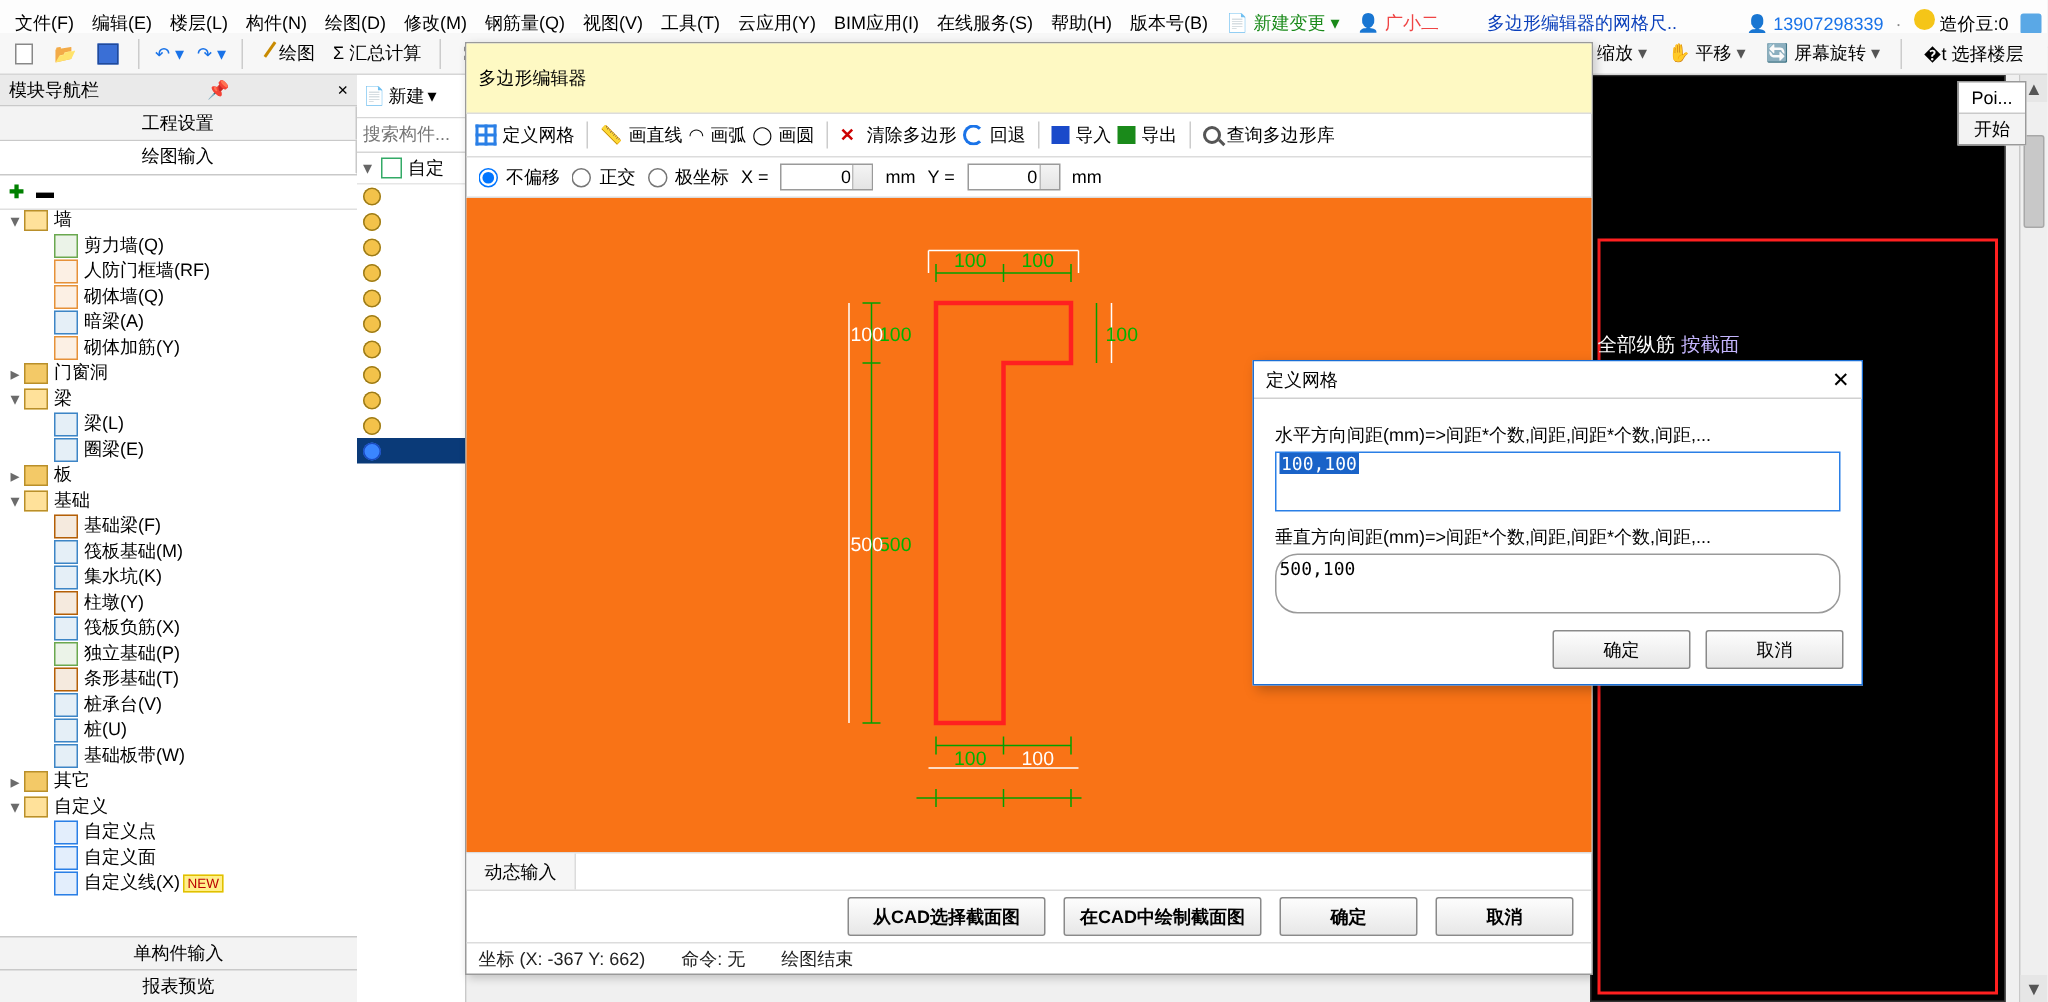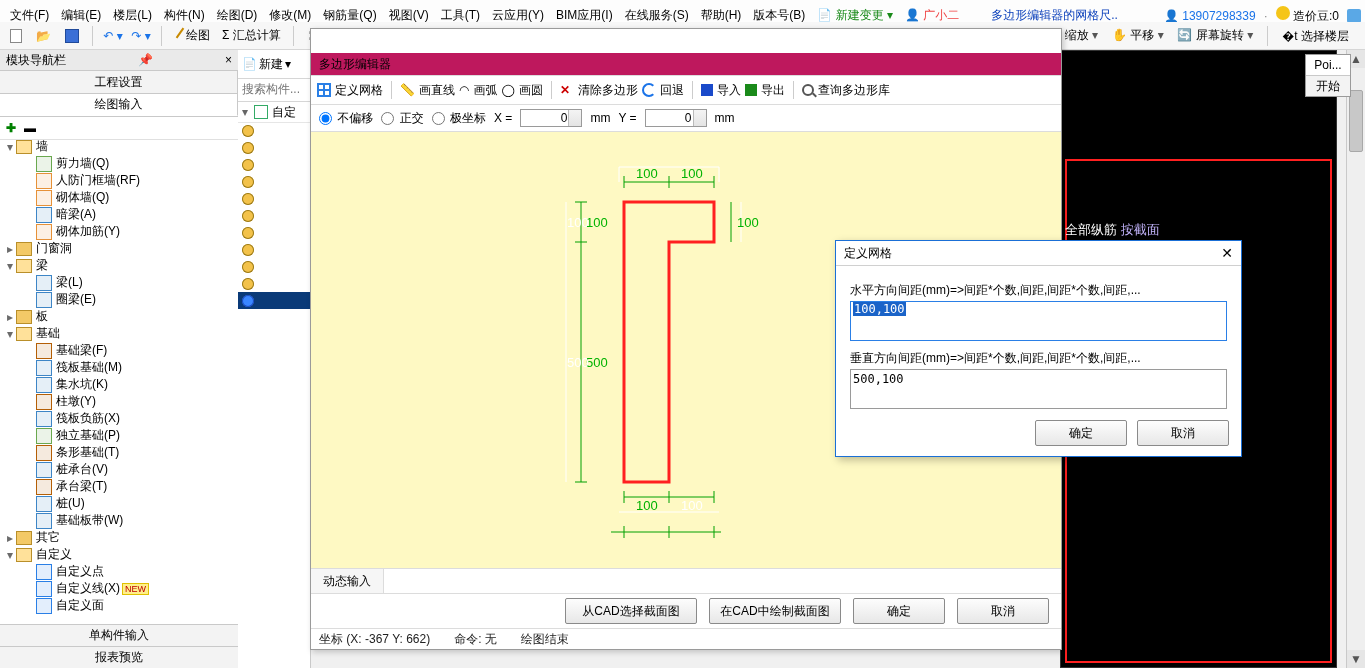--- a/index.html
+++ b/index.html
@@ -79,32 +79,32 @@
   .gear.b{background:#3a86ff;box-shadow:0 0 0 1px #1a4abf inset;}
   .sqic{width:12px;height:12px;border:1px solid #3a6;display:inline-block;}
 
   
   .polywin{
     position:absolute; left:310px; top:28px; width:750px; height:620px;
     background:#fff; border:1px solid #9a9a9a; box-shadow:2px 2px 6px rgba(0,0,0,.2);
     display:flex; flex-direction:column;
     z-index:10;
   }
-  .polywin .titlebar{height:22px;background:#be185d;display:flex;align-items:center;padding:0 8px;border-bottom:1px solid #dcdcdc;margin-top:24px;}
+  .polywin .titlebar{height:22px;background:#fef9c3;display:flex;align-items:center;padding:12px 8px;border-bottom:1px solid #dcdcdc;}
   .polywin .tools{height:28px;border-bottom:1px solid #dcdcdc;display:flex;align-items:center;padding:0 6px;gap:4px;}
   .polywin .tools .grp{display:flex;align-items:center;gap:4px;}
   .polywin .tools .tvsep{width:1px;height:18px;background:#ccc;margin:0 4px;}
   .polywin .tools2{height:26px;border-bottom:1px solid #dcdcdc;display:flex;align-items:center;padding:0 8px;gap:8px;}
   .polywin .tools2 input.num{width:62px;height:18px;border:1px solid #9a9a9a;text-align:right;padding-right:14px;box-sizing:border-box;font-size:12px;}
   .polywin .tools2 .spin{position:relative;}
   .polywin .tools2 .spin::after{content:"";position:absolute;right:1px;top:1px;width:12px;height:16px;border-left:1px solid #bbb;background:linear-gradient(#f4f4f4,#e4e4e4);}
-  .polywin .canvas{flex:1;background:#fef9c3;position:relative;overflow:hidden;}
+  .polywin .canvas{flex:1;background:#f97316;position:relative;overflow:hidden;}
   .polywin .dyn{height:24px;border-top:1px solid #dcdcdc;display:flex;align-items:center;}
   .polywin .dyn .dtab{padding:0 12px;height:100%;display:flex;align-items:center;border-right:1px solid #dcdcdc;background:#f6f6f6;}
-  .polywin .btnrow{height:34px;border-top:1px solid #dcdcdc;display:flex;align-items:center;justify-content:flex-end;gap:12px;padding:0 12px;}
+  .polywin .btnrow{height:34px;border-top:1px solid #dcdcdc;display:flex;align-items:center;justify-content:flex-end;gap:12px;padding:0 12px;font-weight:bold;}
   .polywin .btn, .dlgbtn{
     min-width:70px;height:24px;border:1px solid #8a8a8a;background:linear-gradient(#fdfdfd,#e7e7e7);
     display:flex;align-items:center;justify-content:center;padding:0 10px;border-radius:2px;font-size:12px;
   }
   .polywin .btn.wide{min-width:110px;}
   .polywin .status{height:20px;border-top:1px solid #dcdcdc;display:flex;align-items:center;padding:0 8px;gap:24px;color:#222;}
   .polywin .status span{white-space:nowrap;}
 
   .canvas svg{position:absolute;inset:0;}
   .dim{fill:#00b200;font-size:13px;font-family:Arial,"SimSun";}
@@ -121,21 +121,21 @@
     box-shadow:3px 3px 8px rgba(0,0,0,.25);
   }
   .dlg .dtb{height:24px;background:#fff;border-bottom:1px solid #d0d0d0;display:flex;align-items:center;justify-content:space-between;padding:0 8px;}
   .dlg .dtb .dx{font-family:Arial;font-size:14px;}
   .dlg .body{padding:10px 14px;}
   .dlg .lbl{margin:6px 0 2px;}
   .dlg textarea{
     width:100%;height:40px;border:1px solid #2a7fe6;resize:none;
     font-family:"SimSun",monospace;font-size:12px;padding:2px;box-sizing:border-box;
   }
-  .dlg textarea.plain{border-color:#9a9a9a;}
+  .dlg textarea.plain{border-color:#9a9a9a;border-radius:15px;}
   .dlg .btnrow2{position:absolute;right:12px;bottom:10px;display:flex;gap:10px;}
 
   
   .rightdark{
     position:absolute;left:1060px;top:50px;right:28px;bottom:0;
     background:#000;border:1px solid #333;
   }
   .rightdark .topstrip{height:100px;background:#000;}
   .rightdark .redzone{position:absolute;left:4px;right:4px;top:108px;bottom:4px;border:2px solid #ff2020;}
   .rightdark .gtxt{position:absolute;left:4px;top:170px;color:#0c0;font-size:13px;}
@@ -324,24 +324,20 @@
       </div>
       <div class="row lvl3">
         <span class="cico" style="background:#b45f0622;border:1px solid #b45f06;"></span>
         <span>条形基础(T)</span>
       </div>
       <div class="row lvl3">
         <span class="cico" style="background:#3d85c622;border:1px solid #3d85c6;"></span>
         <span>桩承台(V)</span>
       </div>
       <div class="row lvl3">
-        <span class="cico" style="background:#b45f0622;border:1px solid #b45f06;"></span>
-        <span>承台梁(T)</span>
-      </div>
-      <div class="row lvl3">
         <span class="cico" style="background:#3d85c622;border:1px solid #3d85c6;"></span>
         <span>桩(U)</span>
       </div>
       <div class="row lvl3">
         <span class="cico" style="background:#3d85c622;border:1px solid #3d85c6;"></span>
         <span>基础板带(W)</span>
       </div>
       <div class="row lvl1">
         <span class="tw">▸</span>
         <span class="foldr "></span>
@@ -351,26 +347,26 @@
         <span class="tw">▾</span>
         <span class="foldr open"></span>
         <span>自定义</span>
       </div>
       <div class="row lvl3">
         <span class="cico" style="background:#2a7fe622;border:1px solid #2a7fe6;"></span>
         <span>自定义点</span>
       </div>
       <div class="row lvl3">
         <span class="cico" style="background:#2a7fe622;border:1px solid #2a7fe6;"></span>
+        <span>自定义面</span>
+      </div>
+      <div class="row lvl3">
+        <span class="cico" style="background:#2a7fe622;border:1px solid #2a7fe6;"></span>
         <span>自定义线(X)</span>
         <span class="newtag">NEW</span>
-      </div>
-      <div class="row lvl3">
-        <span class="cico" style="background:#2a7fe622;border:1px solid #2a7fe6;"></span>
-        <span>自定义面</span>
       </div>
     </div>
   <div class="bottomtabs">
     <div class="brow">单构件输入</div>
     <div class="brow">报表预览</div>
   </div>
 </div>
 
 <div class="midstrip">
   <div class="tbar">

